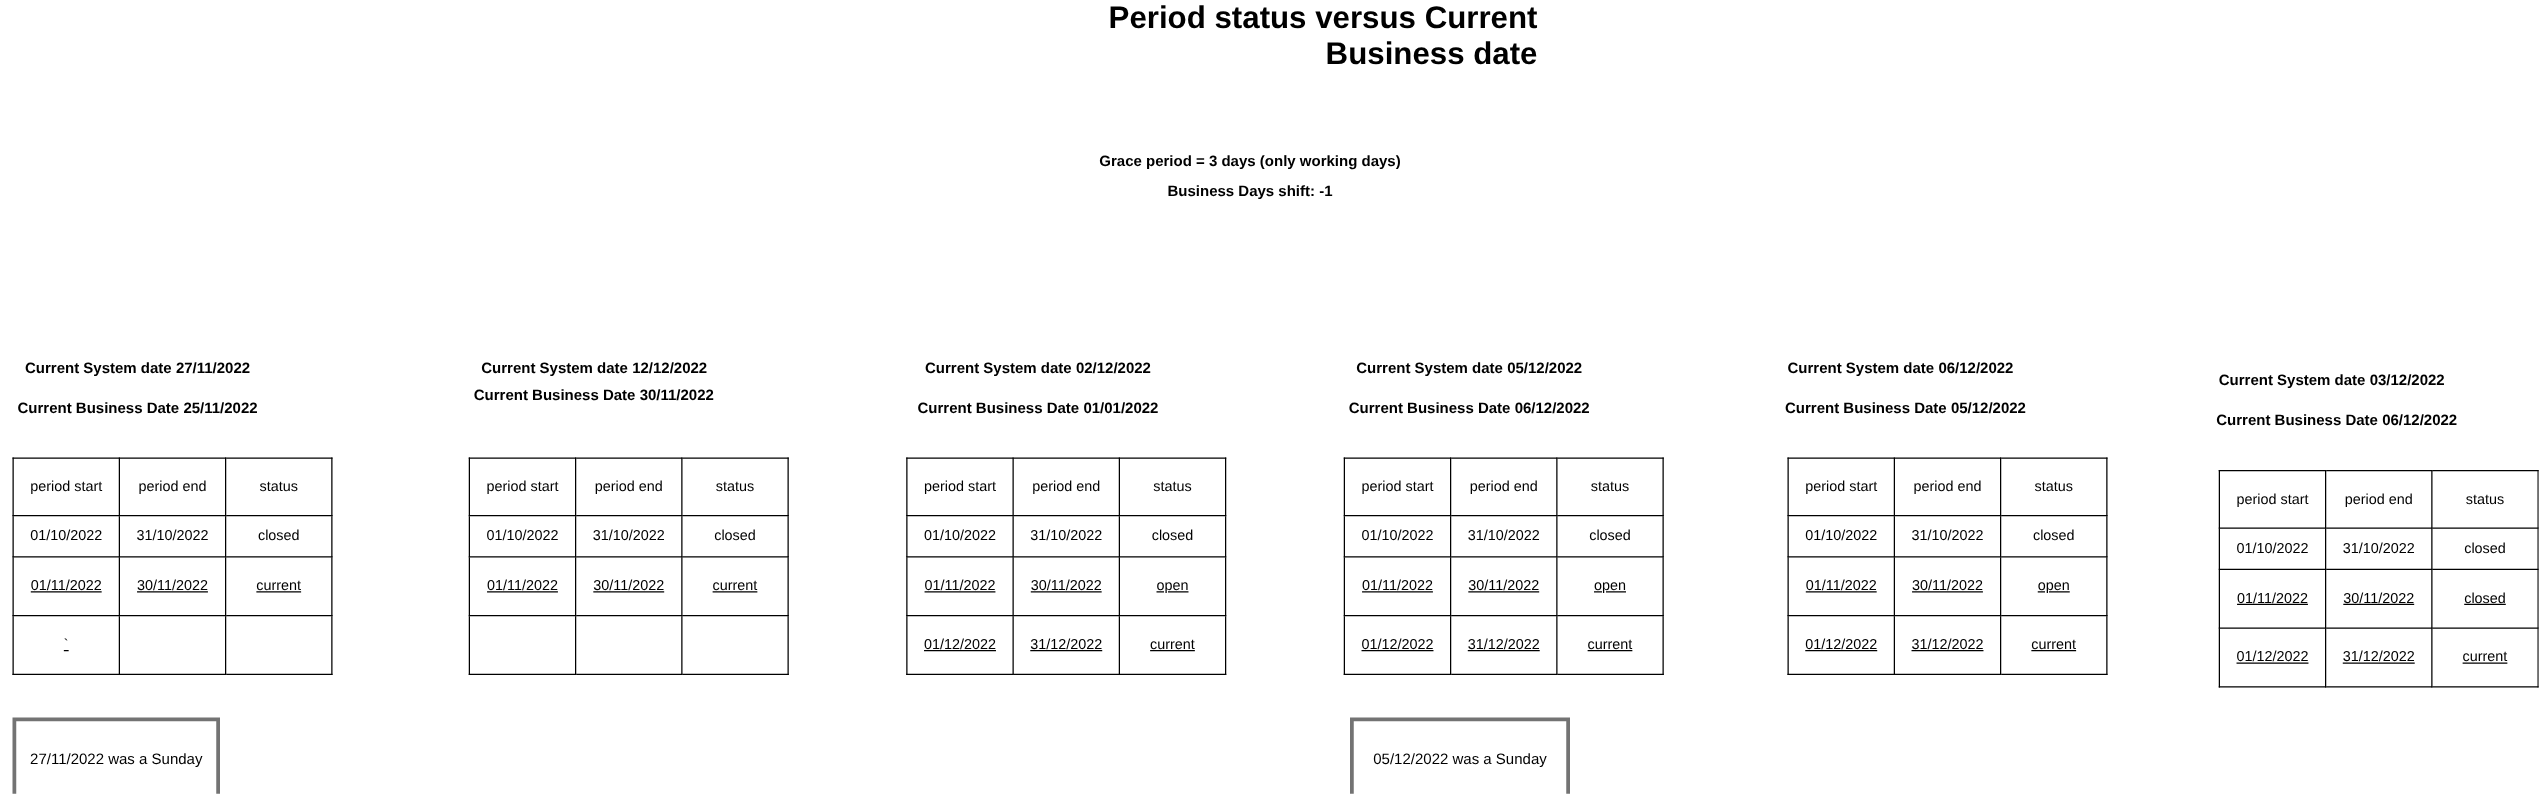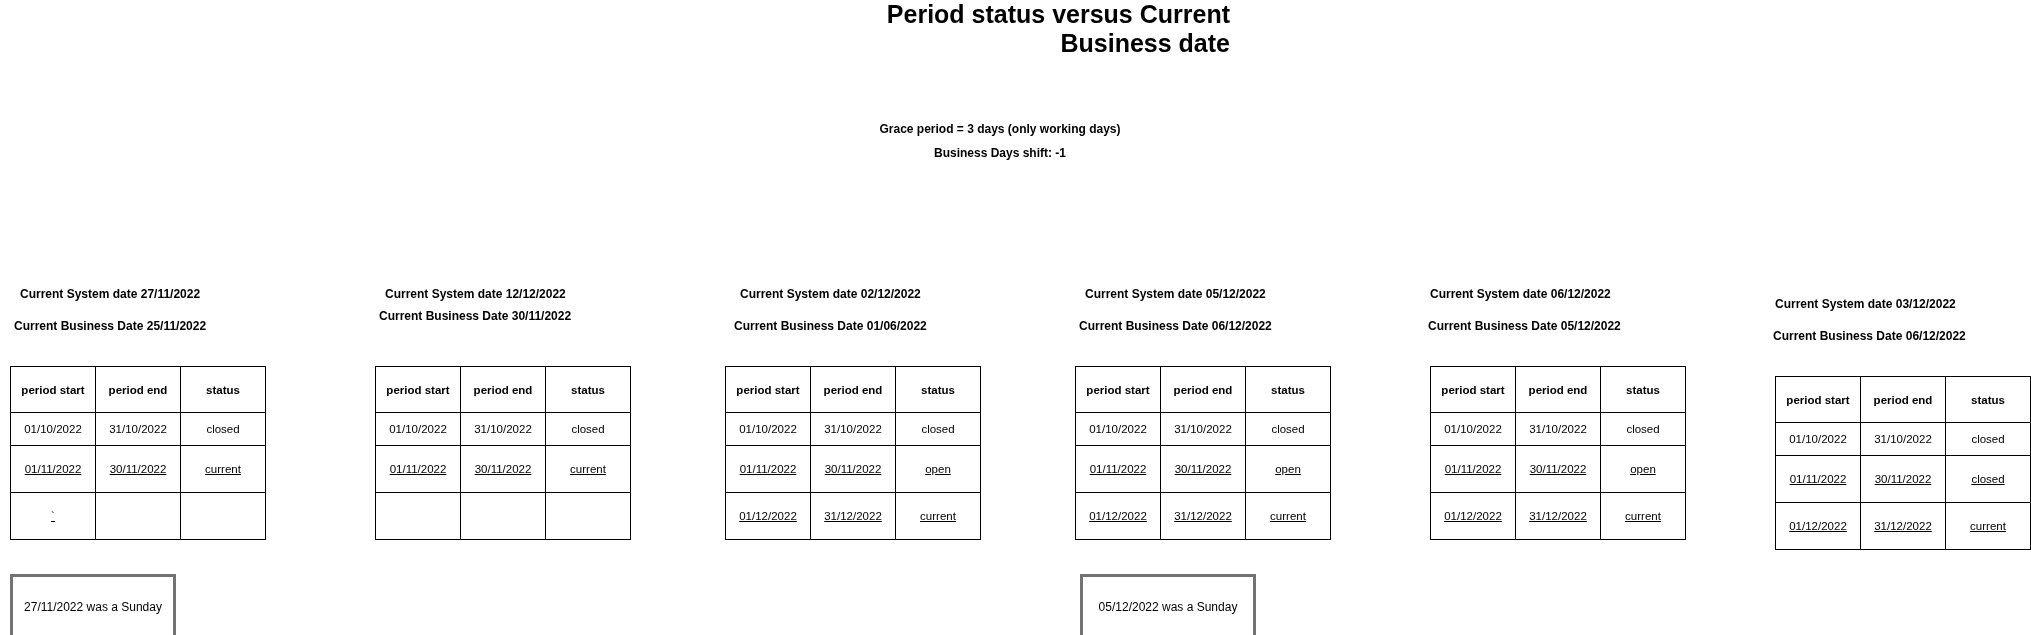--- a/index.html
+++ b/index.html
@@ -4,21 +4,21 @@
 <style>
   html, body { margin:0; padding:0; background:#fff; }
   body { width:2031px; height:635px; position:relative; overflow:hidden;
          font-family:"Liberation Sans", sans-serif; color:#000; }
   .title { position:absolute; left:800px; top:0; width:430px; text-align:right;
            font-size:25px; font-weight:bold; line-height:29px; }
   .sub { position:absolute; left:800px; width:400px; text-align:center; font-size:12px; font-weight:bold; }
   .lbl { position:absolute; font-size:12px; font-weight:bold; white-space:nowrap; }
   table.pt { position:absolute; border-collapse:collapse; font-size:11.5px; }
   table.pt td { border:1px solid #000; width:84px; text-align:center; padding:0; }
-  table.pt tr.h td { height:45px; font-weight:bold; }
+  table.pt tr.h td { height:45px; font-weight:normal; }
   table.pt tr.r1 td { height:32px; }
   table.pt tr.r2 td, table.pt tr.r3 td { height:46px;text-decoration:underline; }
   .note { position:absolute; border:3px solid #737373; font-size:12px;
           display:flex; align-items:center; justify-content:center; }
 </style>
 </head>
 <body>
 
 <div class="title">
   <div>Period status versus Current</div>
@@ -74,21 +74,21 @@
           <td>current</td>
         </tr>
         <tr class="r3">
           <td></td>
           <td></td>
           <td></td>
         </tr>
       </tbody>
     </table>
     <div class="lbl" style="left:740px;top:287px">Current System date 02/12/2022</div>
-    <div class="lbl" style="left:734px;top:319px">Current Business Date 01/06/2022</div>
+    <div class="lbl" style="left:734px;top:319px">Current Business Date 01/01/2022</div>
     <table class="pt" style="left:725px;top:366px">
       <tbody>
         <tr class="h">
           <td>period start</td>
           <td>period end</td>
           <td>status</td>
         </tr>
         <tr class="r1">
           <td>01/10/2022</td>
           <td>31/10/2022</td>

